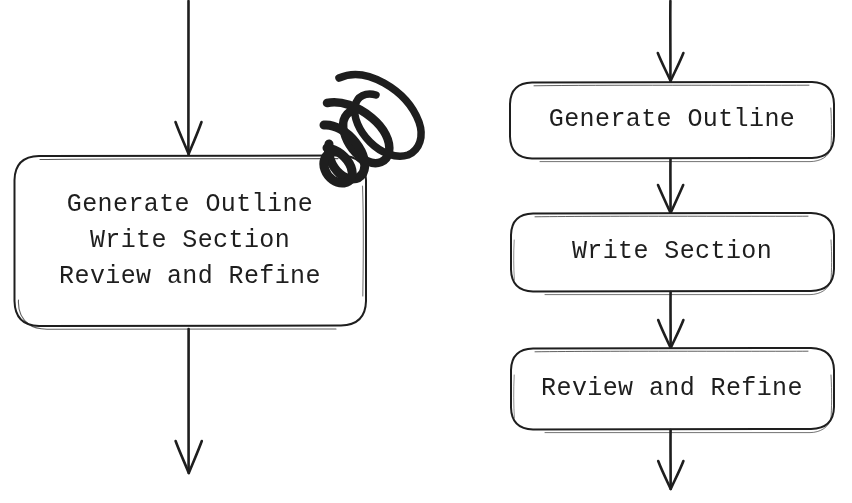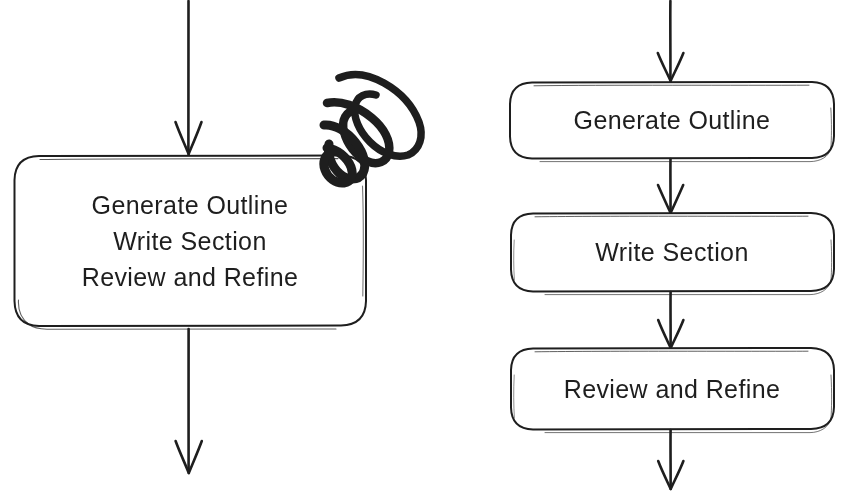--- a/index.html
+++ b/index.html
@@ -27,21 +27,21 @@
     height: 503px;
   }
   .node-label {
     position: absolute;
     display: flex;
     flex-direction: column;
     align-items: center;
     justify-content: center;
     text-align: center;
     color: #1e1e1e;
-    font-family: Liberation Sans, sans-serif;
+    font-family: Liberation Mono, monospace;
     font-size: 25px;
     line-height: 36px;
     letter-spacing: 0.4px;
     white-space: nowrap;
     pointer-events: none;
   }
   .node-label span { display: block; }
   .lbl-merged {
     left: 14px;
     top: 155px;

